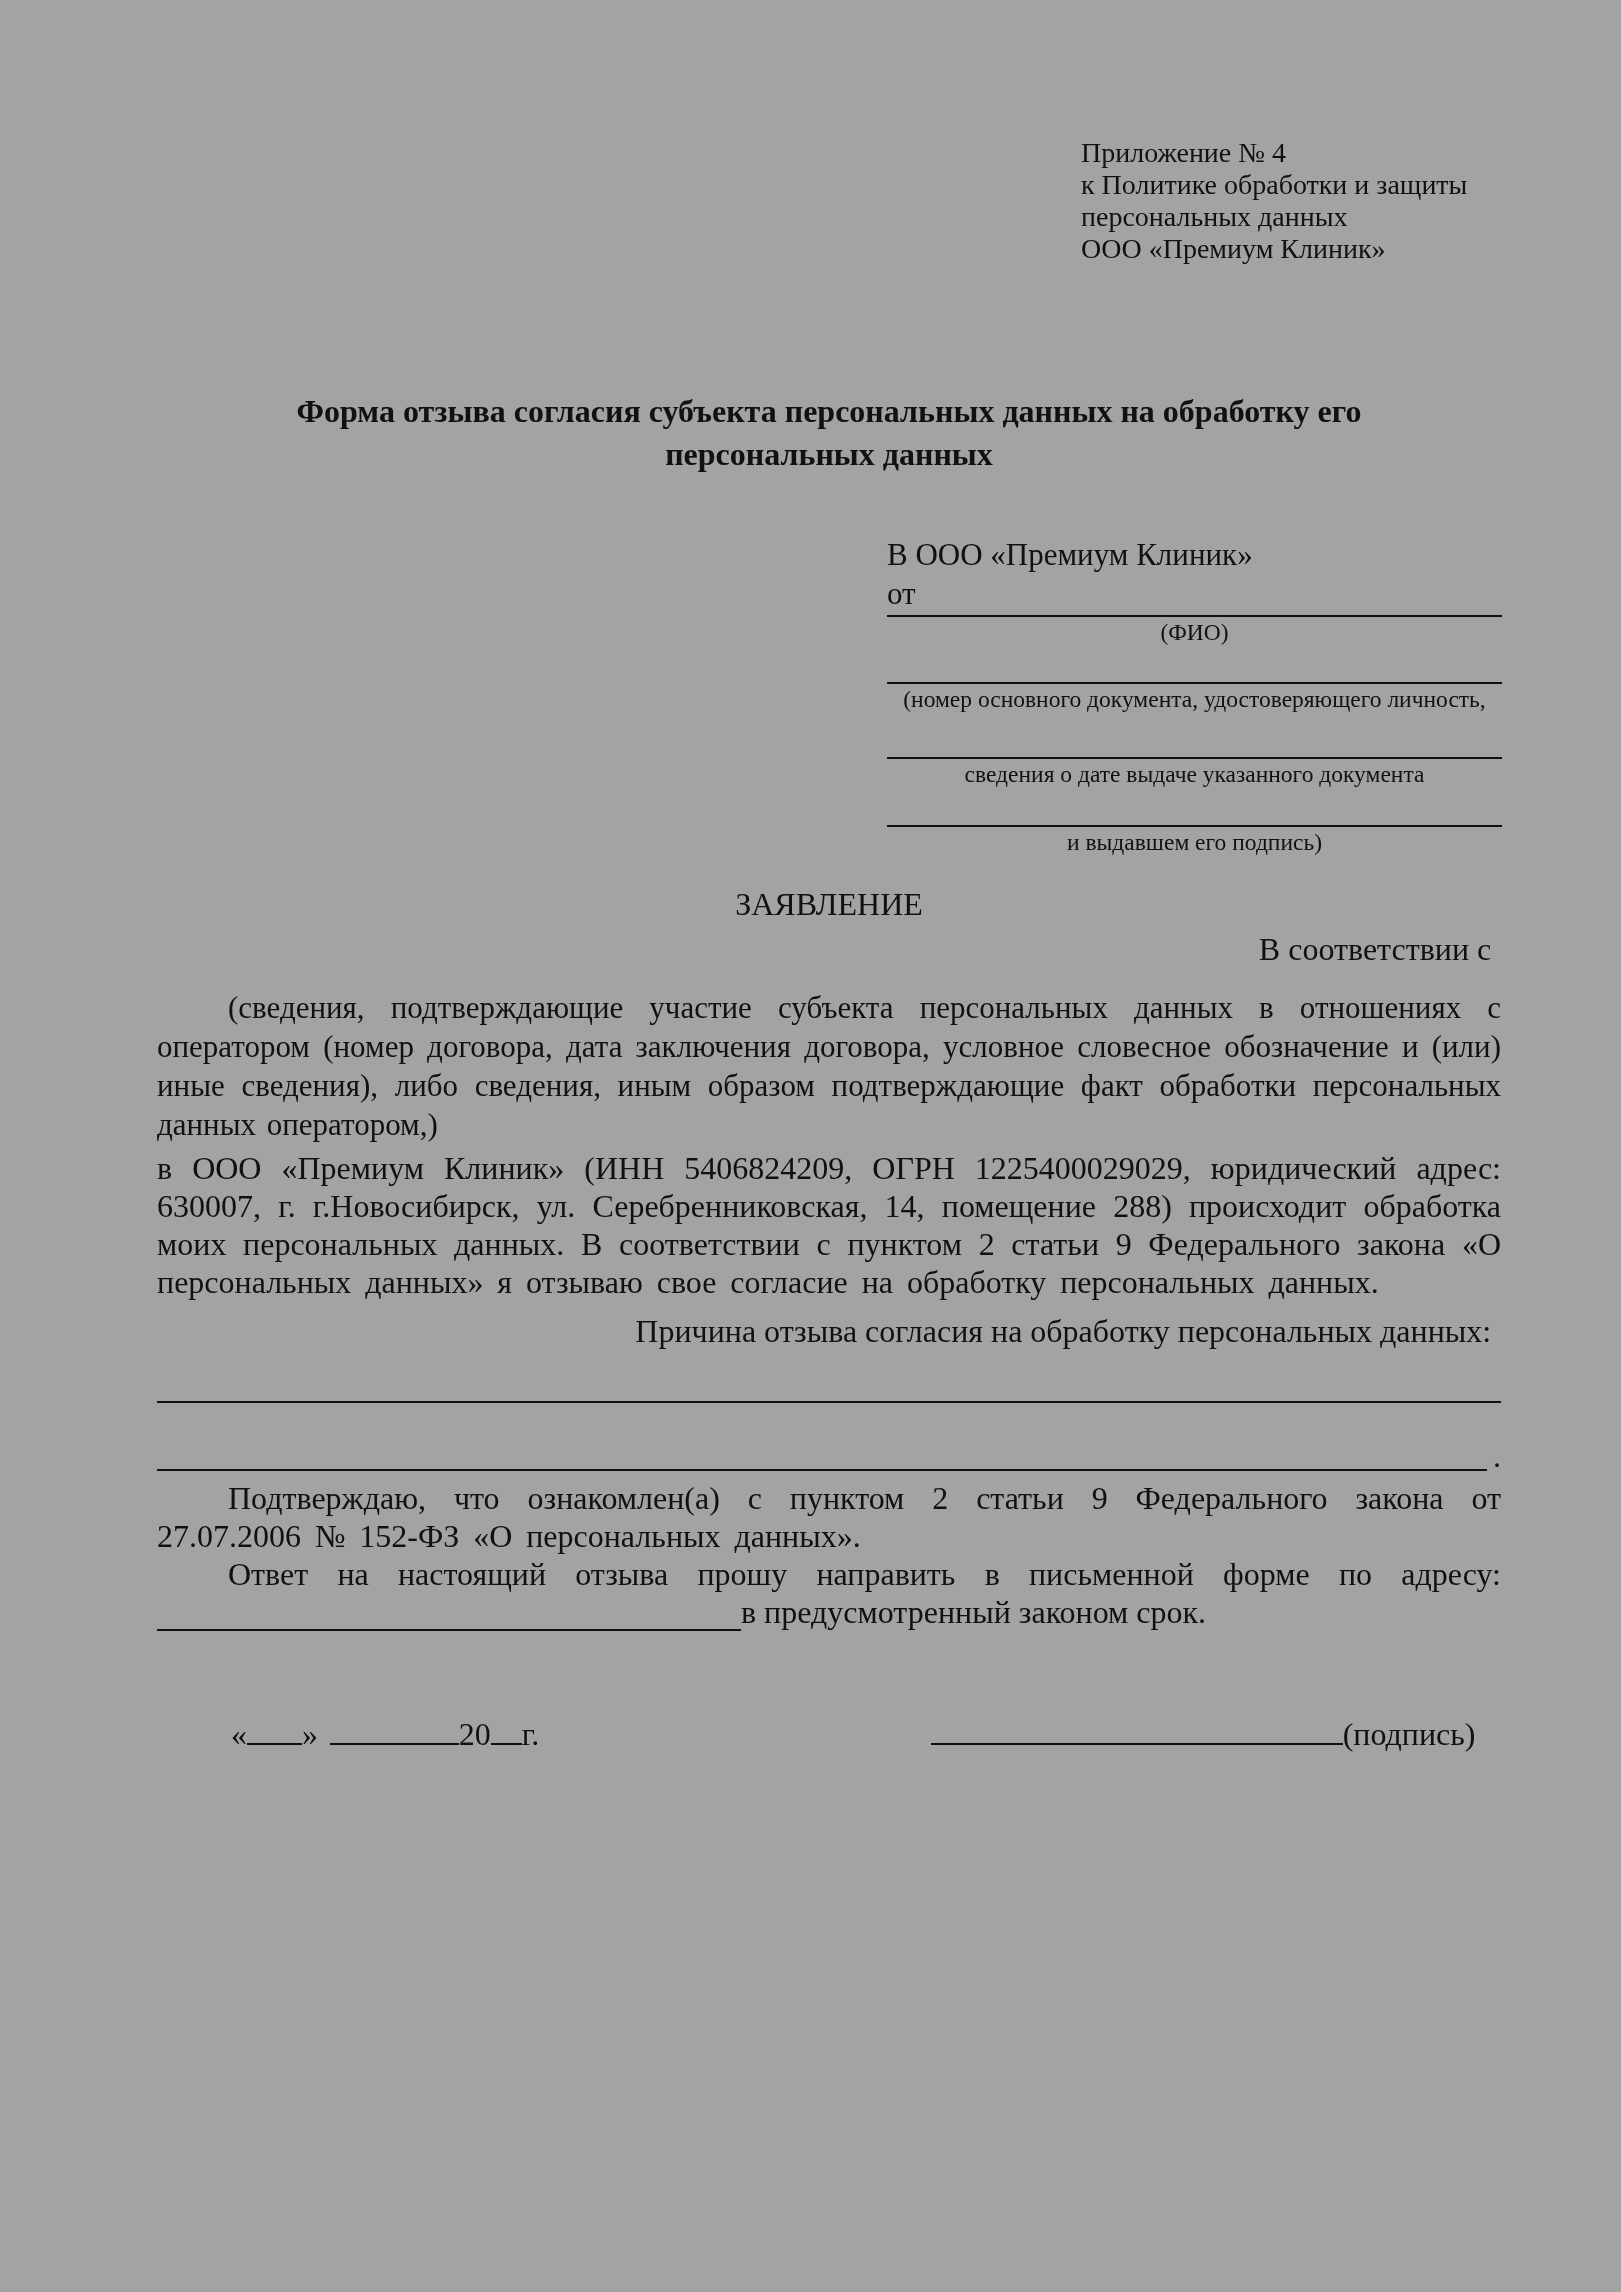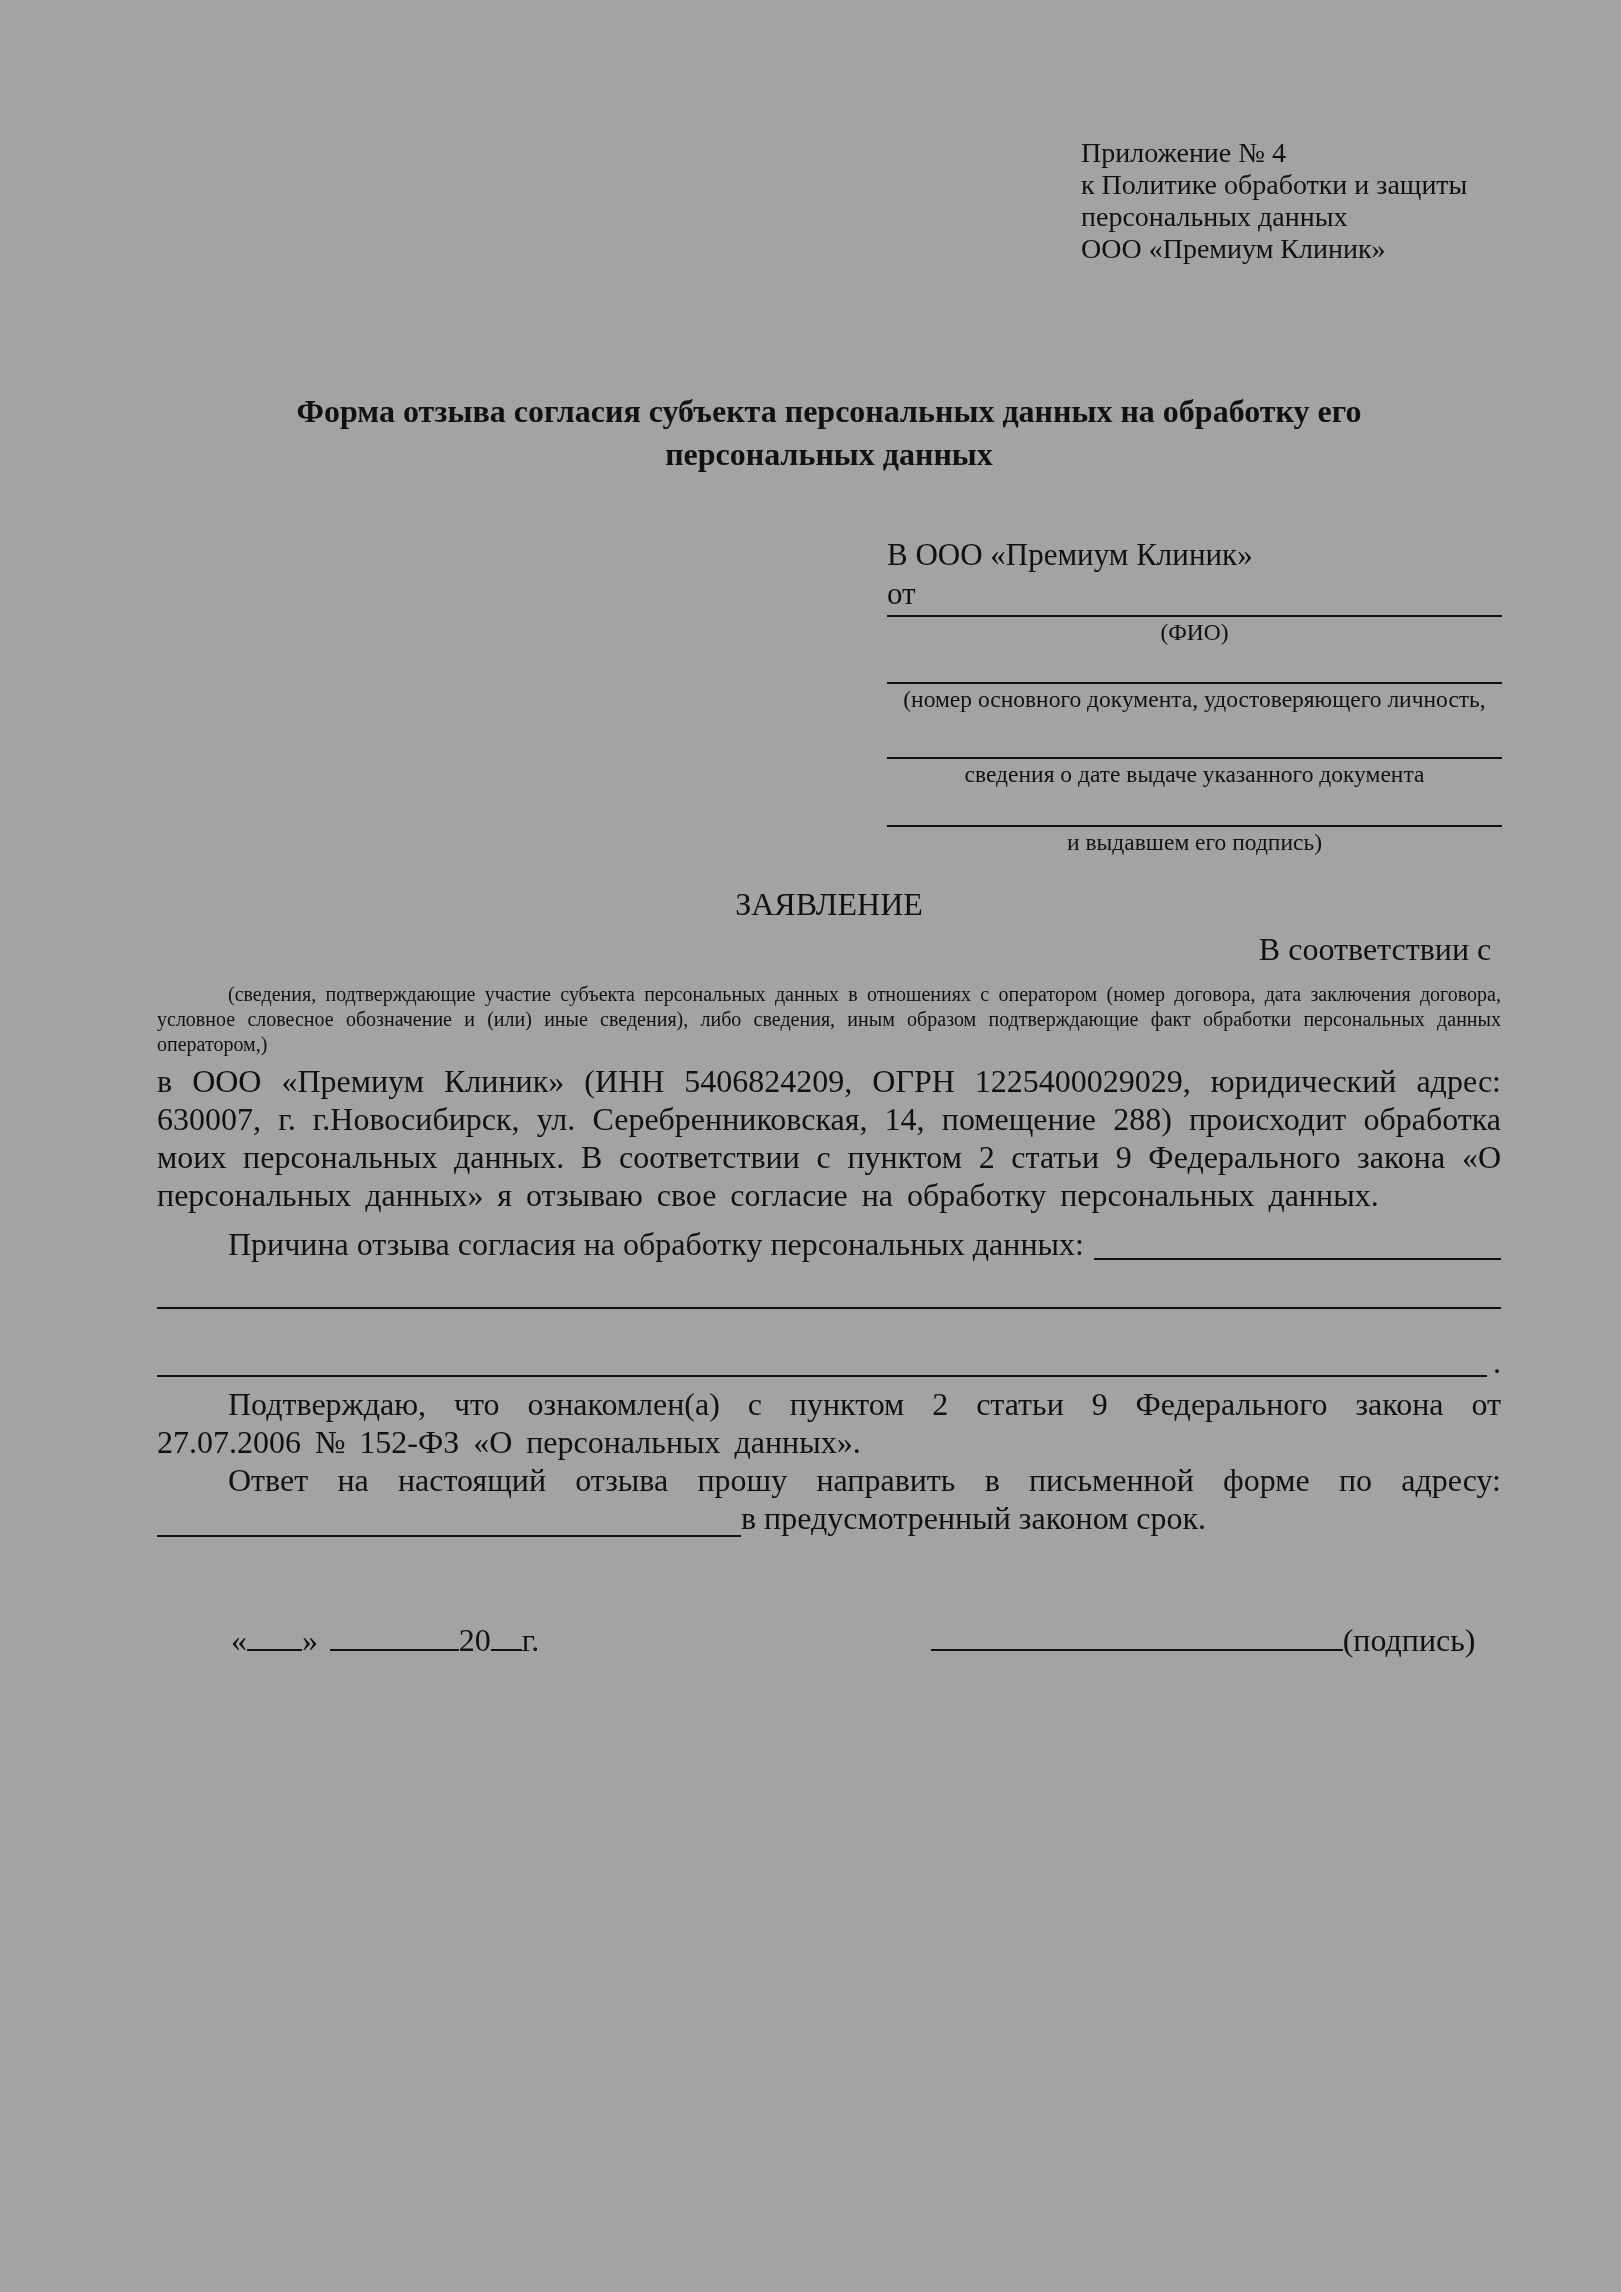--- a/index.html
+++ b/index.html
@@ -78,41 +78,42 @@
     flex-direction: column;
   }
   .intro-row .prefix { white-space: nowrap; padding-right: 9.8px; }
   .fill-line {
     flex: 1;
     border-bottom: 2.9px solid #111;
     margin-bottom: 3.9px;
     min-height: 1px;
   }
   .fine-print {
-    margin-top: 7px;
-    font-size: 20px;
+    margin-top: 14px;
+    font-size: 31px;
     line-height: 1.25;
     text-align: justify;
     text-indent: 71px;
     word-spacing: 2.9px;
   }
   .body-par {
     margin-top: 5.9px;
     font-size: 32px;
     line-height: 1.18;
     text-align: justify;
     word-spacing: 5.9px;
   }
   .reason-row {
     display: flex;
     align-items: flex-end;
     margin-top: 11.8px;
     padding-left: 71px;
     font-size: 32px;
     line-height: 1.18;
+    flex-direction: column;
   }
   .reason-row .label { white-space: nowrap; padding-right: 9.8px; }
   .blank-full {
     border-bottom: 2.9px solid #111;
     height: 0;
     margin-top: 43px;
   }
   .blank-full-2 {
     display: flex;
     align-items: flex-end;

